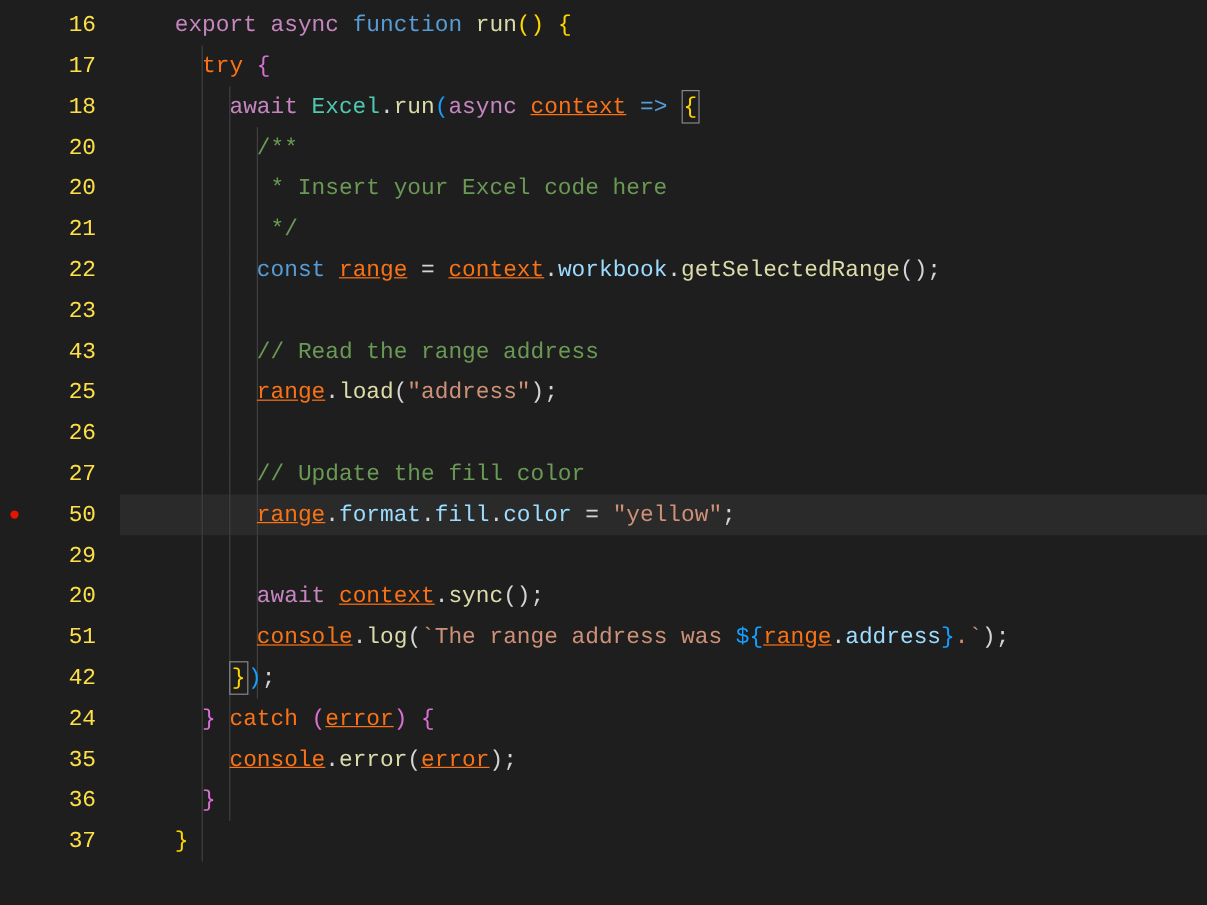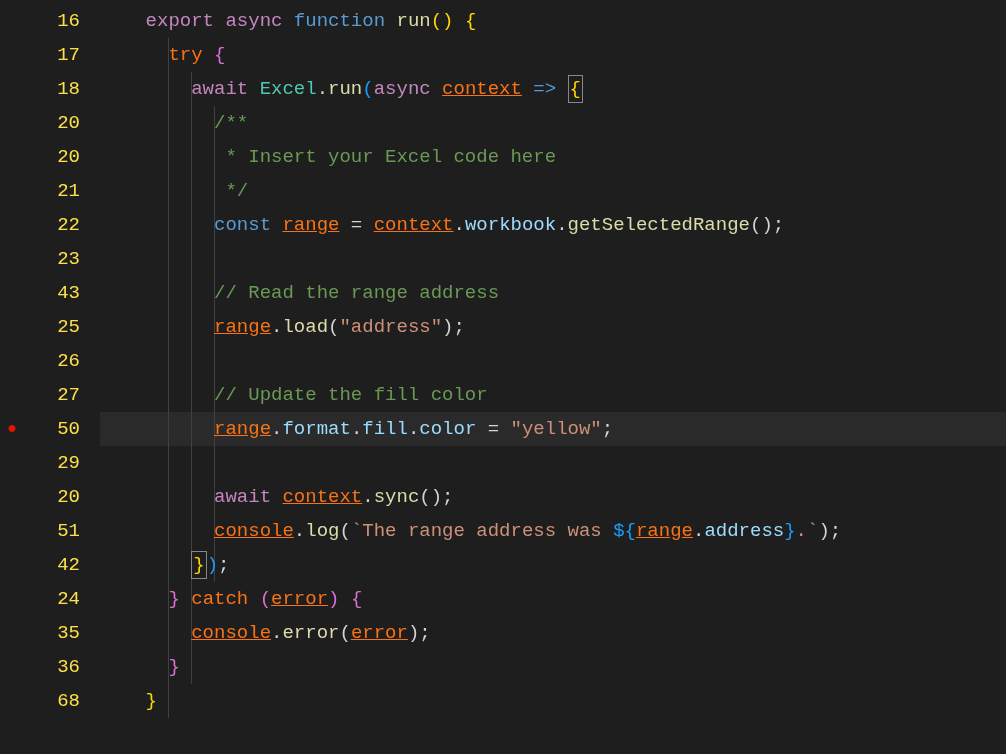--- a/index.html
+++ b/index.html
@@ -170,17 +170,17 @@
       <div class="gline">
         <span class="bp"></span>
         <span class="ln">35</span>
       </div>
       <div class="gline">
         <span class="bp"></span>
         <span class="ln">36</span>
       </div>
       <div class="gline">
         <span class="bp"></span>
-        <span class="ln">68</span>
+        <span class="ln">37</span>
       </div>
     </div>
   <div class="code" id="code"><div class="cline"><span style="position: relative; z-index: 1;"><span>    </span><span class="k-export">export</span><span> </span><span class="k-async">async</span><span> </span><span class="k-function">function</span><span> </span><span class="fn-name">run</span><span class="brace">()</span><span> </span><span class="brace">{</span></span></div><div class="cline"><div class="indent-guide" style="left: 68.4px;"></div><span style="position: relative; z-index: 1;"><span>      </span><span class="k-try">try</span><span> </span><span class="brace-pink">{</span></span></div><div class="cline"><div class="indent-guide" style="left: 68.4px;"></div><div class="indent-guide" style="left: 91.2px;"></div><span style="position: relative; z-index: 1;"><span>        </span><span class="k-await">await</span><span> </span><span class="cls">Excel</span><span class="punct">.</span><span class="method">run</span><span class="brace-blue">(</span><span class="k-async">async</span><span> </span><span class="param">context</span><span> </span><span class="arrow">=&gt;</span><span> </span><span class="brace bracket-box">{</span></span></div><div class="cline"><div class="indent-guide" style="left: 68.4px;"></div><div class="indent-guide" style="left: 91.2px;"></div><div class="indent-guide" style="left: 114px;"></div><span style="position: relative; z-index: 1;"><span>          </span><span class="comment">/**</span></span></div><div class="cline"><div class="indent-guide" style="left: 68.4px;"></div><div class="indent-guide" style="left: 91.2px;"></div><div class="indent-guide" style="left: 114px;"></div><span style="position: relative; z-index: 1;"><span>           </span><span class="comment">* Insert your Excel code here</span></span></div><div class="cline"><div class="indent-guide" style="left: 68.4px;"></div><div class="indent-guide" style="left: 91.2px;"></div><div class="indent-guide" style="left: 114px;"></div><span style="position: relative; z-index: 1;"><span>           </span><span class="comment">*/</span></span></div><div class="cline"><div class="indent-guide" style="left: 68.4px;"></div><div class="indent-guide" style="left: 91.2px;"></div><div class="indent-guide" style="left: 114px;"></div><span style="position: relative; z-index: 1;"><span>          </span><span class="k-const">const</span><span> </span><span class="var">range</span><span class="punct"> = </span><span class="param">context</span><span class="punct">.</span><span class="prop">workbook</span><span class="punct">.</span><span class="method">getSelectedRange</span><span class="punct">();</span></span></div><div class="cline"><div class="indent-guide" style="left: 68.4px;"></div><div class="indent-guide" style="left: 91.2px;"></div><div class="indent-guide" style="left: 114px;"></div><span style="position: relative; z-index: 1;"></span></div><div class="cline"><div class="indent-guide" style="left: 68.4px;"></div><div class="indent-guide" style="left: 91.2px;"></div><div class="indent-guide" style="left: 114px;"></div><span style="position: relative; z-index: 1;"><span>          </span><span class="comment">// Read the range address</span></span></div><div class="cline"><div class="indent-guide" style="left: 68.4px;"></div><div class="indent-guide" style="left: 91.2px;"></div><div class="indent-guide" style="left: 114px;"></div><span style="position: relative; z-index: 1;"><span>          </span><span class="var">range</span><span class="punct">.</span><span class="method">load</span><span class="punct">(</span><span class="string">"address"</span><span class="punct">);</span></span></div><div class="cline"><div class="indent-guide" style="left: 68.4px;"></div><div class="indent-guide" style="left: 91.2px;"></div><div class="indent-guide" style="left: 114px;"></div><span style="position: relative; z-index: 1;"></span></div><div class="cline"><div class="indent-guide" style="left: 68.4px;"></div><div class="indent-guide" style="left: 91.2px;"></div><div class="indent-guide" style="left: 114px;"></div><span style="position: relative; z-index: 1;"><span>          </span><span class="comment">// Update the fill color</span></span></div><div class="cline current"><div class="indent-guide" style="left: 68.4px;"></div><div class="indent-guide" style="left: 91.2px;"></div><div class="indent-guide" style="left: 114px;"></div><span style="position: relative; z-index: 1;"><span>          </span><span class="var">range</span><span class="punct">.</span><span class="prop">format</span><span class="punct">.</span><span class="prop">fill</span><span class="punct">.</span><span class="prop">color</span><span class="punct"> = </span><span class="string">"yellow"</span><span class="punct">;</span></span></div><div class="cline"><div class="indent-guide" style="left: 68.4px;"></div><div class="indent-guide" style="left: 91.2px;"></div><div class="indent-guide" style="left: 114px;"></div><span style="position: relative; z-index: 1;"></span></div><div class="cline"><div class="indent-guide" style="left: 68.4px;"></div><div class="indent-guide" style="left: 91.2px;"></div><div class="indent-guide" style="left: 114px;"></div><span style="position: relative; z-index: 1;"><span>          </span><span class="k-await">await</span><span> </span><span class="param">context</span><span class="punct">.</span><span class="method">sync</span><span class="punct">();</span></span></div><div class="cline"><div class="indent-guide" style="left: 68.4px;"></div><div class="indent-guide" style="left: 91.2px;"></div><div class="indent-guide" style="left: 114px;"></div><span style="position: relative; z-index: 1;"><span>          </span><span class="var">console</span><span class="punct">.</span><span class="method">log</span><span class="punct">(</span><span class="string">`The range address was </span><span class="brace-blue">${</span><span class="var">range</span><span class="punct">.</span><span class="prop">address</span><span class="brace-blue">}</span><span class="string">.`</span><span class="punct">);</span></span></div><div class="cline"><div class="indent-guide" style="left: 68.4px;"></div><div class="indent-guide" style="left: 91.2px;"></div><div class="indent-guide" style="left: 114px;"></div><span style="position: relative; z-index: 1;"><span>        </span><span class="brace bracket-box">}</span><span class="brace-blue">)</span><span class="punct">;</span></span></div><div class="cline"><div class="indent-guide" style="left: 68.4px;"></div><div class="indent-guide" style="left: 91.2px;"></div><span style="position: relative; z-index: 1;"><span>      </span><span class="brace-pink">}</span><span> </span><span class="k-catch">catch</span><span> </span><span class="brace-pink">(</span><span class="param">error</span><span class="brace-pink">)</span><span> </span><span class="brace-pink">{</span></span></div><div class="cline"><div class="indent-guide" style="left: 68.4px;"></div><div class="indent-guide" style="left: 91.2px;"></div><span style="position: relative; z-index: 1;"><span>        </span><span class="var">console</span><span class="punct">.</span><span class="method">error</span><span class="punct">(</span><span class="param">error</span><span class="punct">);</span></span></div><div class="cline"><div class="indent-guide" style="left: 68.4px;"></div><div class="indent-guide" style="left: 91.2px;"></div><span style="position: relative; z-index: 1;"><span>      </span><span class="brace-pink">}</span></span></div><div class="cline"><div class="indent-guide" style="left: 68.4px;"></div><span style="position: relative; z-index: 1;"><span>    </span><span class="brace">}</span></span></div><div class="cline"><span style="position: relative; z-index: 1;"></span></div></div>
 </div>
 
 </body></html>

